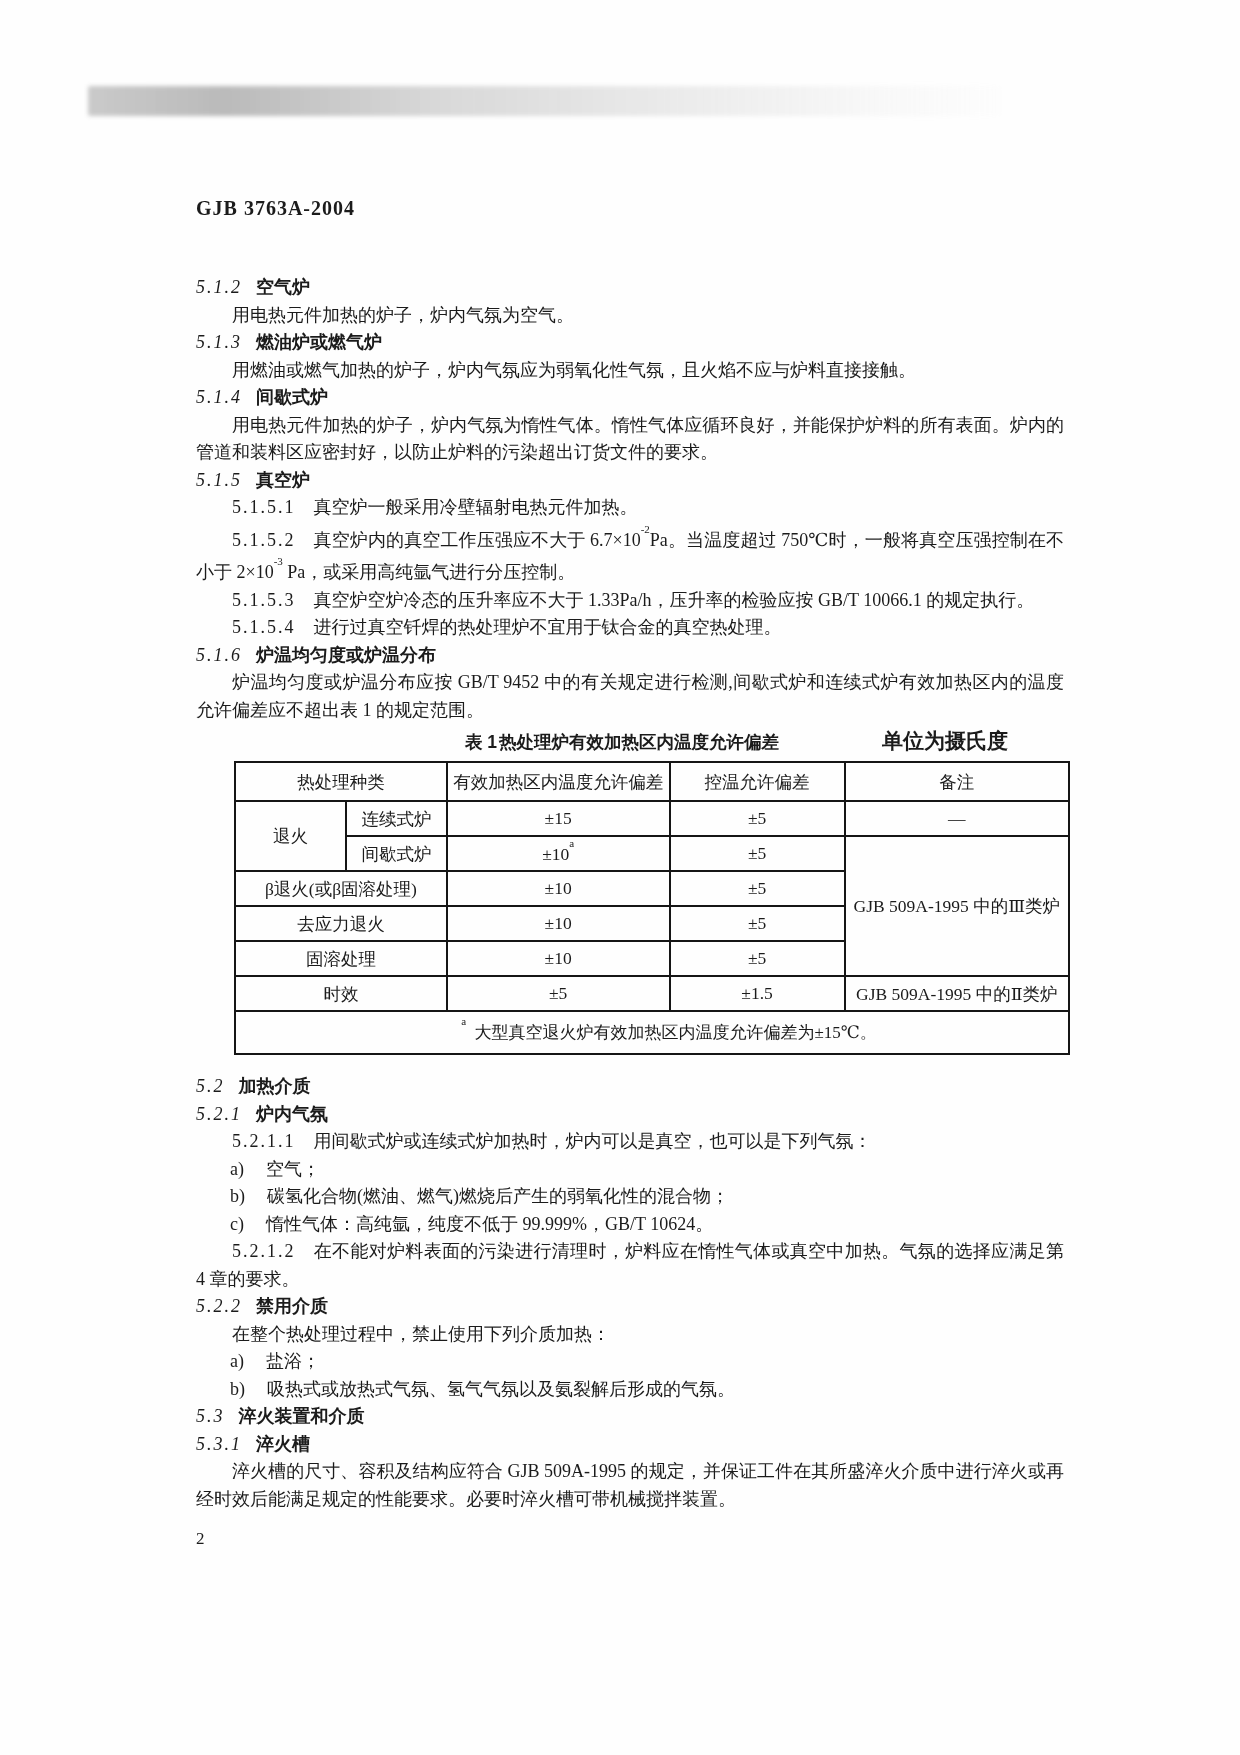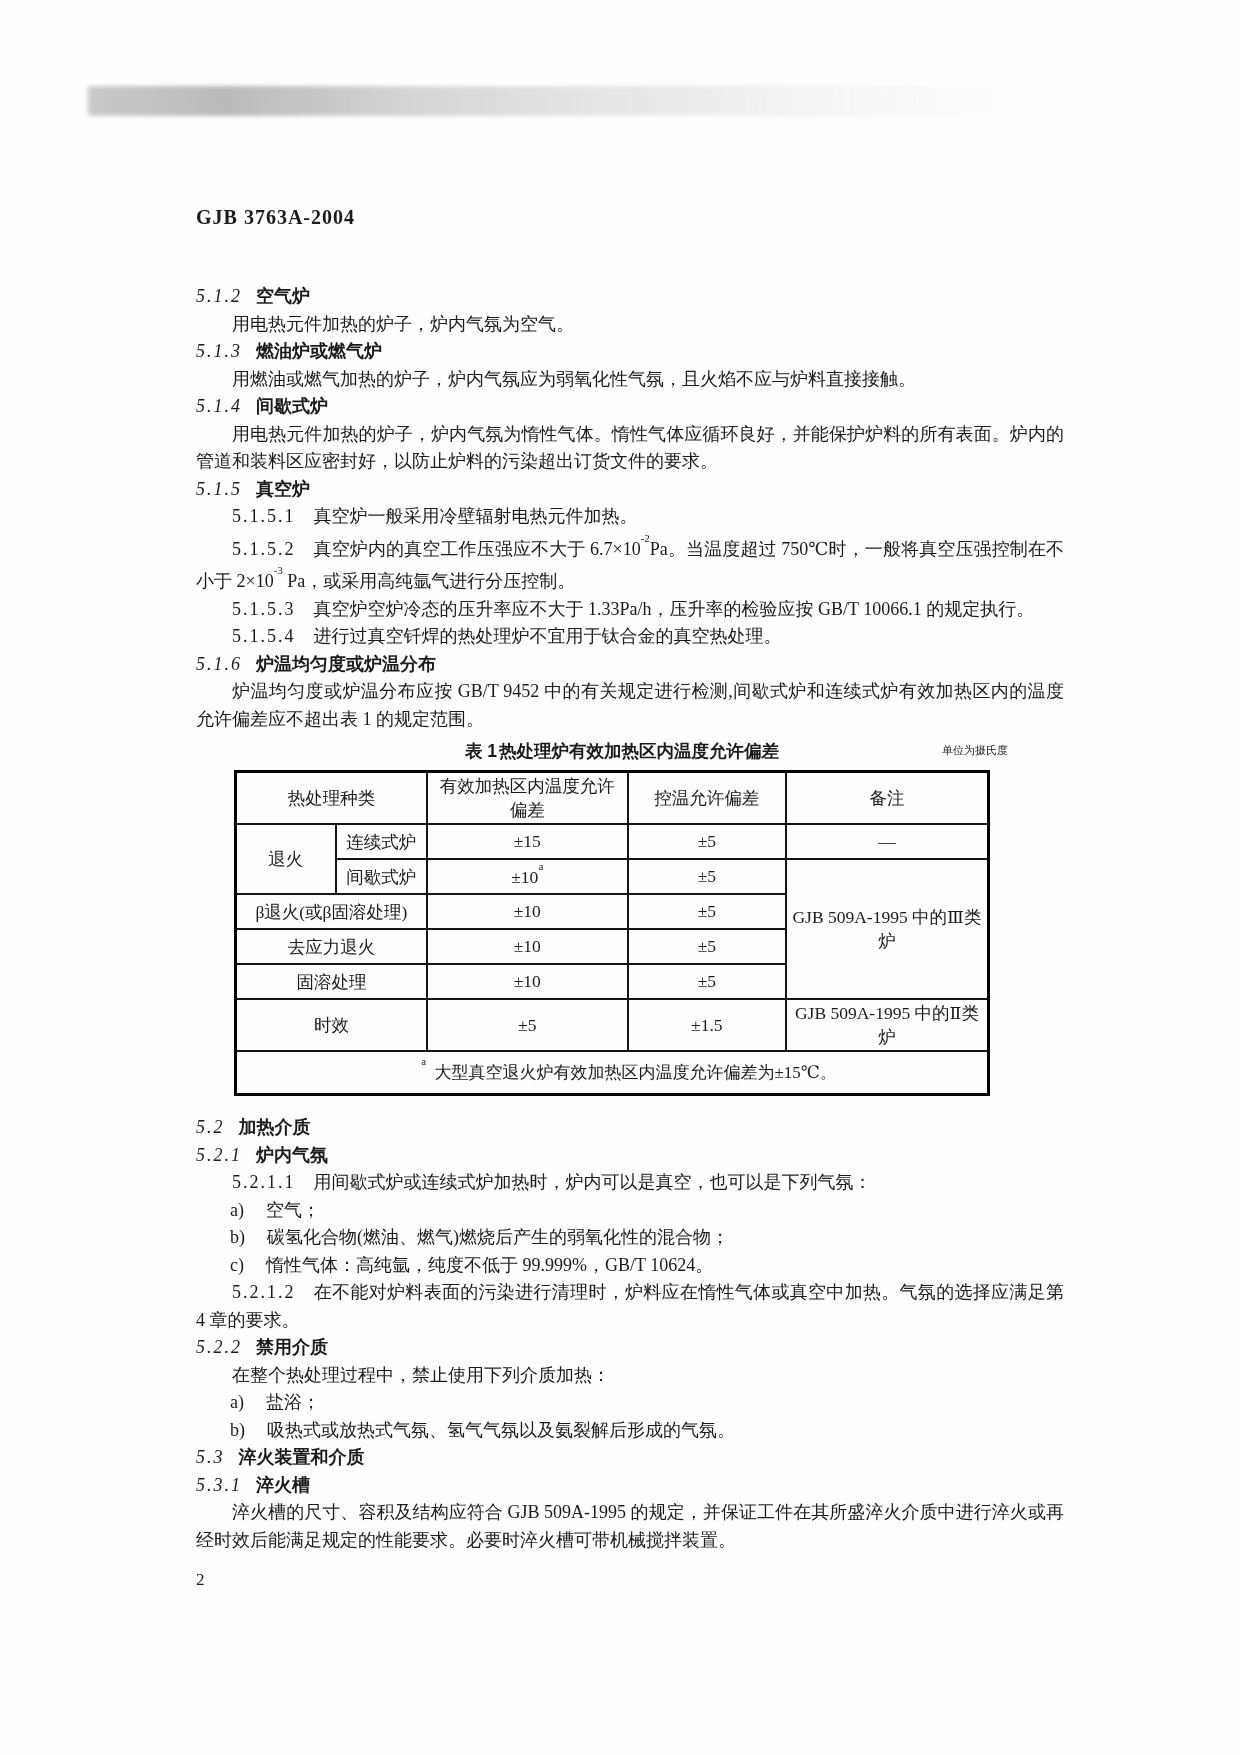--- a/index.html
+++ b/index.html
@@ -9,21 +9,21 @@
     font-family:"Liberation Serif","DejaVu Serif",serif;
   }
   .scan-smudge{
     position:absolute;top:86px;left:88px;width:912px;height:30px;
     background:linear-gradient(to right,
       rgba(140,140,140,.45) 0%, rgba(120,120,120,.50) 15%,
       rgba(165,165,165,.42) 38%, rgba(195,195,195,.34) 62%,
       rgba(225,225,225,.22) 85%, rgba(245,245,245,.10) 100%);
     filter:blur(2px);border-radius:2px;
   }
-  .doc{position:absolute;left:196px;top:206px;width:868px;}
+  .doc{position:absolute;left:196px;top:197px;width:868px;}
   .doc-number{
     font-size:20px;font-weight:bold;letter-spacing:1px;
     margin:0 0 54px 0;
   }
   .block{margin:0;font-size:18px;line-height:27.5px;}
   .h .num{margin-right:14px;letter-spacing:2px;font-style:italic;}
   .h .title{
     font-weight:700;
     font-family:"Liberation Sans","DejaVu Sans",sans-serif;
   }
@@ -35,27 +35,27 @@
   sup.exp{font-size:11px;position:relative;top:-6px;letter-spacing:0;}
   
   .tbl-caption{
     position:relative;width:776px;margin:4px 0 0 38px;
     text-align:center;font-size:17.5px;line-height:28px;
     font-weight:700;font-family:"Liberation Sans","DejaVu Sans",sans-serif;
   }
   .tbl-caption .cap-label{margin-right:2px;}
   .tbl-caption .unit{
     position:absolute;right:2px;bottom:1px;
-    font-weight:400;font-size:11px;
+    font-weight:700;font-size:21px;
     font-family:"Liberation Serif","DejaVu Serif",serif;
   }
   table.t1{
     border-collapse:collapse;table-layout:fixed;
-    width:756px;margin:5px 0 0 38px;
-    border:3px solid #000000;
+    width:836px;margin:5px 0 0 38px;
+    border:1px solid #000000;
   }
   table.t1 td{
     border:2px solid #151515;text-align:center;vertical-align:middle;
     font-size:17.5px;height:31px;padding:1px 4px;
   }
   table.t1 tr.hdr td{height:35px;}
   table.t1 td.foot{
     text-align:center;padding:9px 10px 9px 44px;height:auto;font-size:17px;
   }
   .pagenum{margin-top:16px;font-size:17px;}

